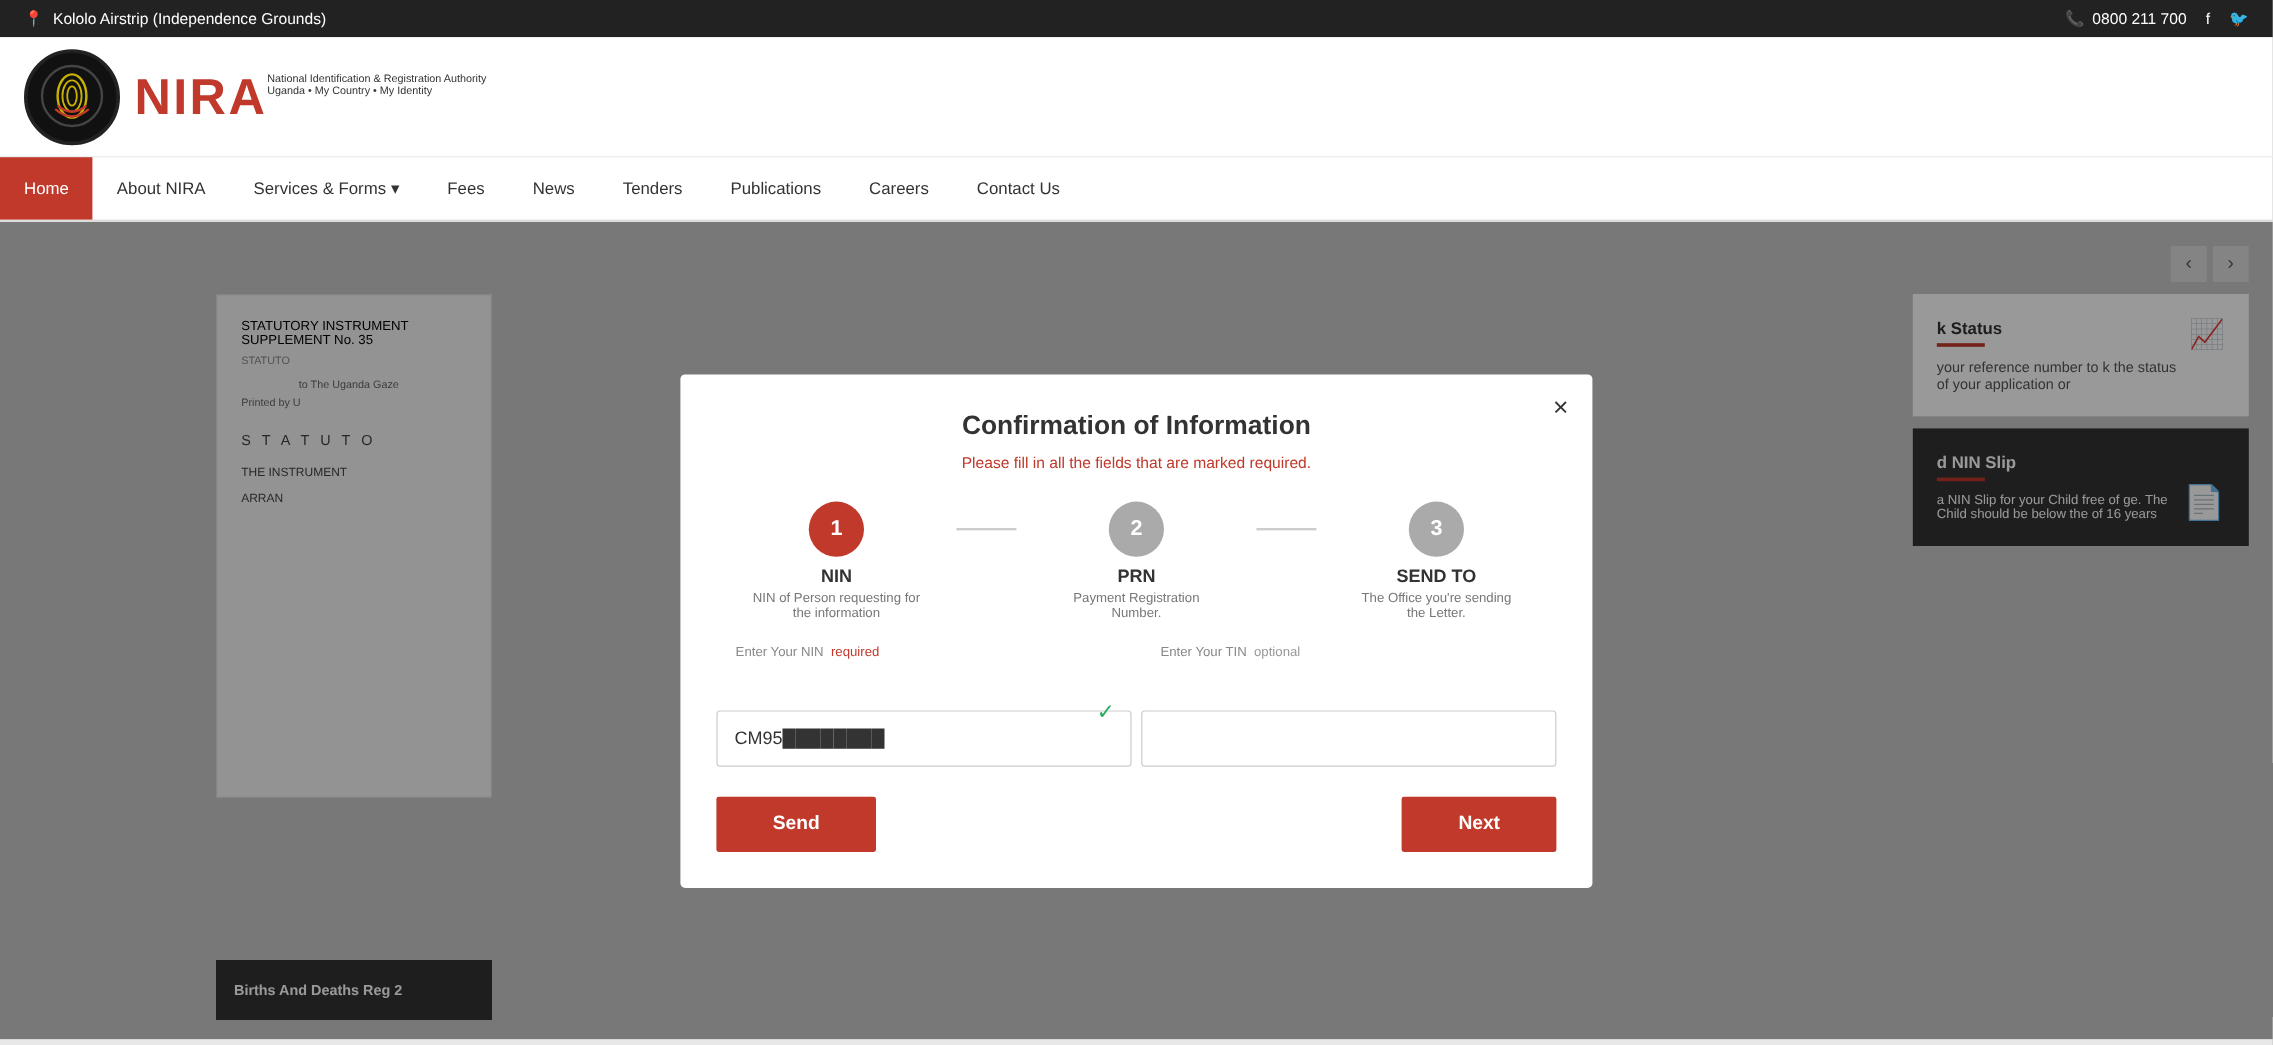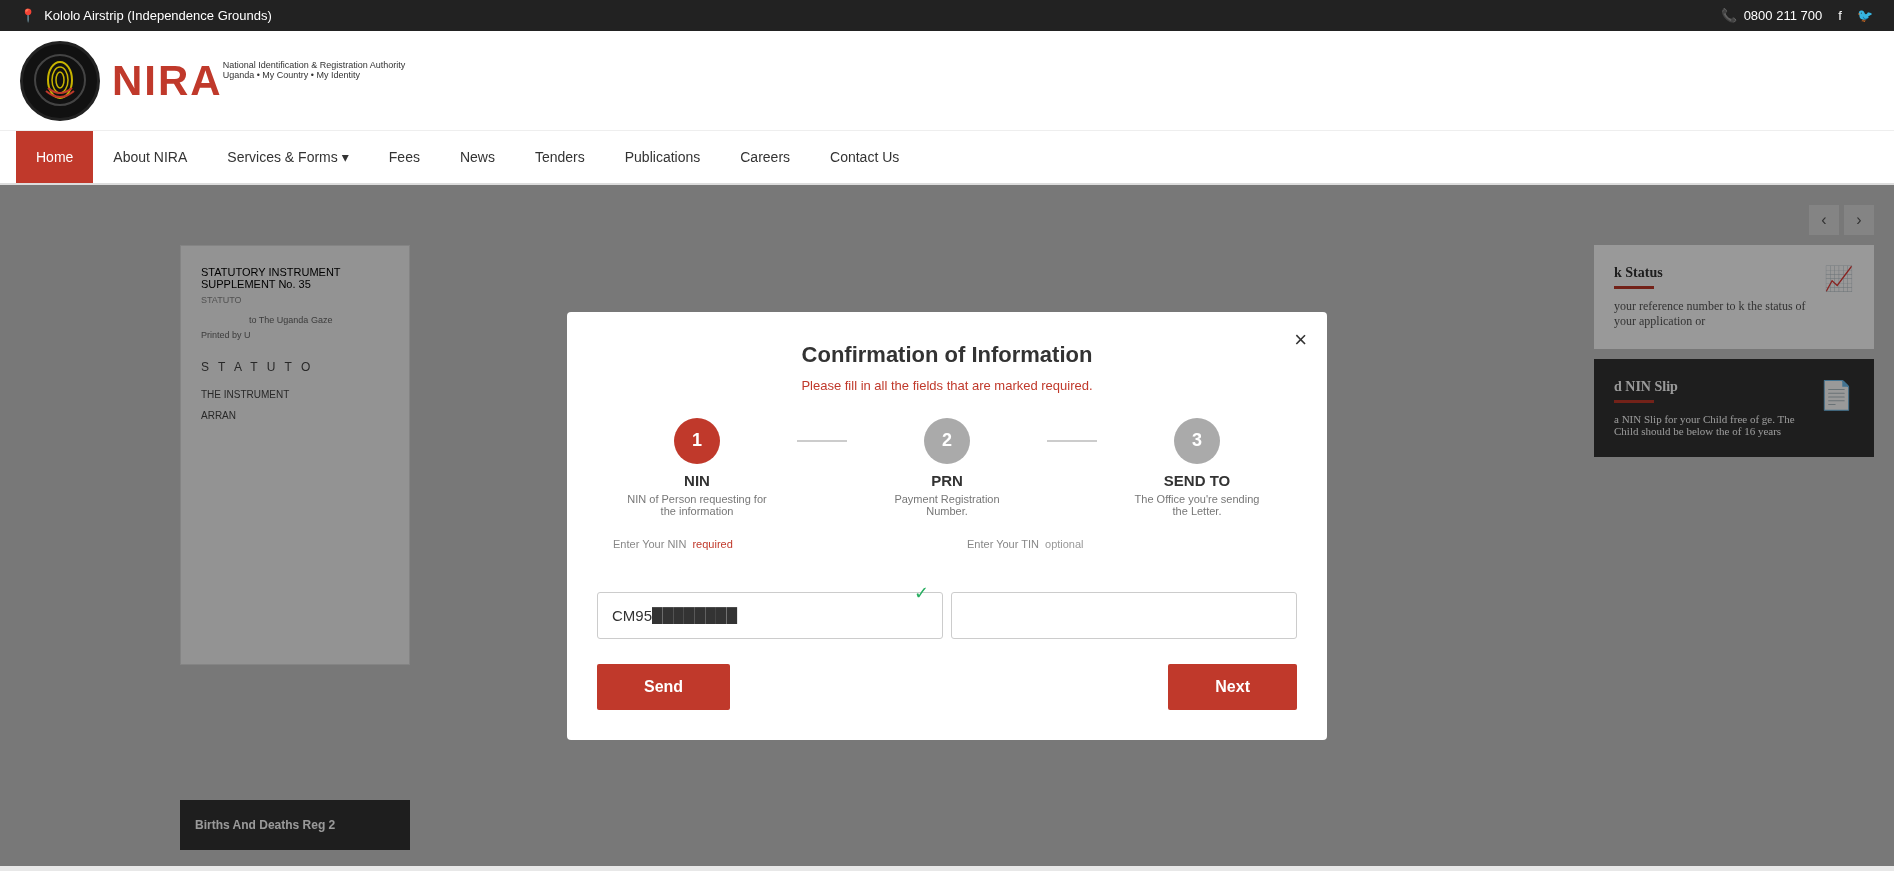--- a/index.html
+++ b/index.html
@@ -40,21 +40,21 @@
     .logo-text-area { display: flex; flex-direction: row; }
     .logo-nira { color: #c0392b; font-size: 42px; font-weight: 900; letter-spacing: 2px; line-height: 1; }
     .logo-subtitle { font-size: 9px; color: #333; max-width: 200px; }
 
     
     .nav {
       background: #fff;
       display: flex;
       align-items: stretch;
       border-bottom: 2px solid #ddd;
-      padding-left: 16px;
+      padding-left: 0;
     }
     .nav-item {
       padding: 18px 20px;
       font-size: 14px;
       color: #333;
       cursor: pointer;
       display: flex; align-items: center; gap: 4px;
       white-space: nowrap;
     }
     .nav-item.active {
@@ -85,21 +85,20 @@
       left: 180px; bottom: 16px;
       width: 230px; height: 50px;
       display: flex; align-items: center;
       padding: 0 15px;
       font-size: 12px; font-weight: bold;
     }
     .bg-right-card {
       position: absolute;
       right: 20px; top: 60px;
       width: 280px;
-      font-family: Liberation Serif, serif;
     }
     .track-card {
       background: #fff;
       padding: 20px;
       margin-bottom: 10px;
     }
     .track-card-title { font-size: 14px; font-weight: bold; color: #333; }
     .track-card-line { width: 40px; height: 3px; background: #c0392b; margin: 5px 0 10px; }
     .track-card-text { font-size: 12px; color: #555; }
     .carousel-btns {
@@ -326,21 +325,21 @@
       <div style="display:flex;justify-content:space-between;align-items:flex-start;">
         <div>
           <div class="track-card-title">k Status</div>
           <div class="track-card-line"></div>
           <div class="track-card-text">your reference number to k the status of your application or</div>
         </div>
         <span style="font-size:24px;color:#aaa;">📈</span>
       </div>
     </div>
     <div class="track-card" style="background:#333;color:#fff;">
-      <div style="display:flex;justify-content:space-between;align-items:flex-start;">
+      <div style="display:flex;justify-content:space-between;align-items:flex-end;">
         <div>
           <div style="font-size:14px;font-weight:bold;">d NIN Slip</div>
           <div style="width:40px;height:3px;background:#c0392b;margin:5px 0 10px;"></div>
           <div style="font-size:11px;">a NIN Slip for your Child free of ge. The Child should be below the of 16 years</div>
         </div>
         <span style="font-size:28px;color:#777;">📄</span>
       </div>
     </div>
   </div>
 

